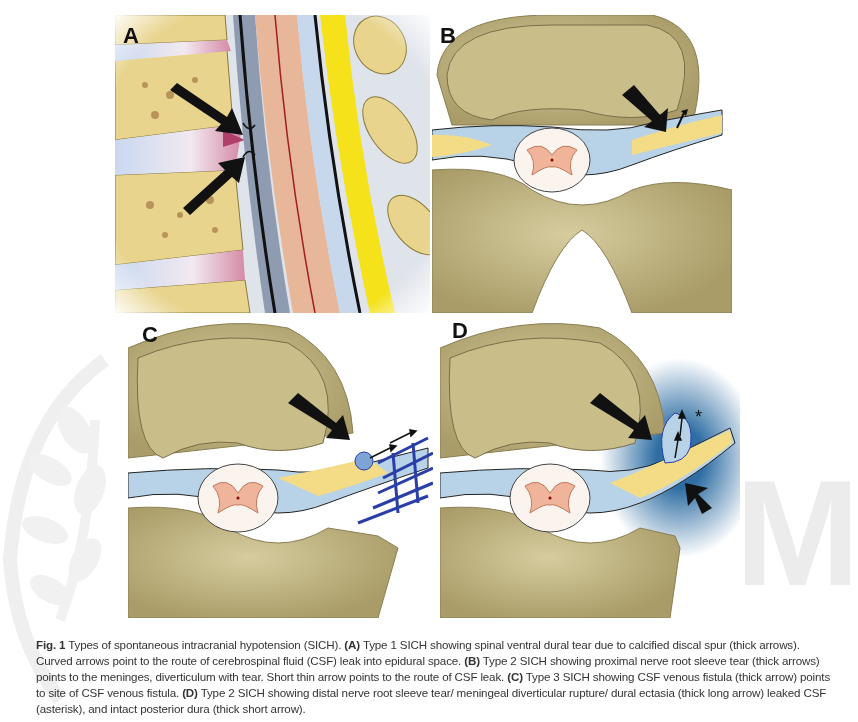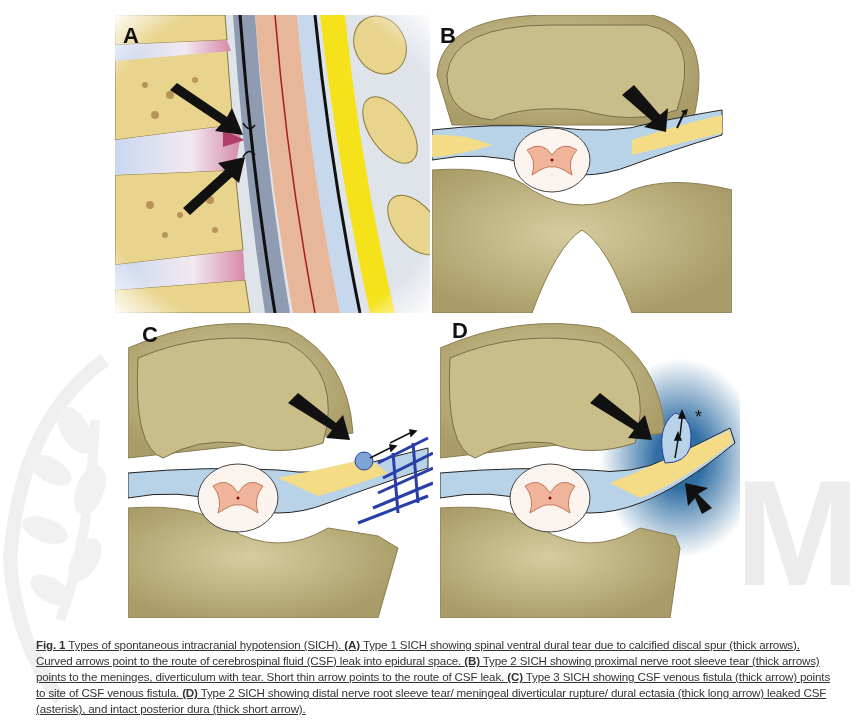--- a/index.html
+++ b/index.html
@@ -1,21 +1,21 @@
 <!DOCTYPE html>
 <html><head>
 <meta charset="utf-8">
 <style>
   html, body { margin:0; padding:0; background:#ffffff; }
   body { width:858px; height:722px; position:relative; overflow:hidden; font-family:"Liberation Sans", sans-serif; }
   .watermark { position:absolute; left:0; top:0; width:858px; height:722px; pointer-events:none; }
   .panel { position:absolute; overflow:hidden; }
   .panel svg { display:block; }
   .panel-label { position:absolute; font-family:"Liberation Sans", sans-serif; font-weight:bold; font-size:22px; color:#111; }
-  .caption { position:absolute; left:36px; top:637px; width:800px; font-family:"Liberation Sans", sans-serif; font-size:11.6px; line-height:16px; color:#333; letter-spacing:-0.15px;text-decoration:underline; }
+  .caption { position:absolute; left:36px; top:637px; width:800px; font-family:"Liberation Sans", sans-serif; font-size:11.6px; line-height:16px; color:#333; letter-spacing:-0.15px; }
   .caption b { font-weight:bold; }
 </style>
 </head>
 <body>
 
 <svg class="watermark" viewBox="0 0 858 722">
   <g opacity="0.55">
     <path d="M105 360 Q20 420 10 560 Q15 640 60 700" fill="none" stroke="#e3e3e3" stroke-width="14"></path>
     <path d="M60 620 Q90 540 95 420" fill="none" stroke="#e6e6e6" stroke-width="10"></path>
     <ellipse cx="75" cy="430" rx="14" ry="26" fill="#e6e6e6" transform="rotate(-30 75 430)"></ellipse>

